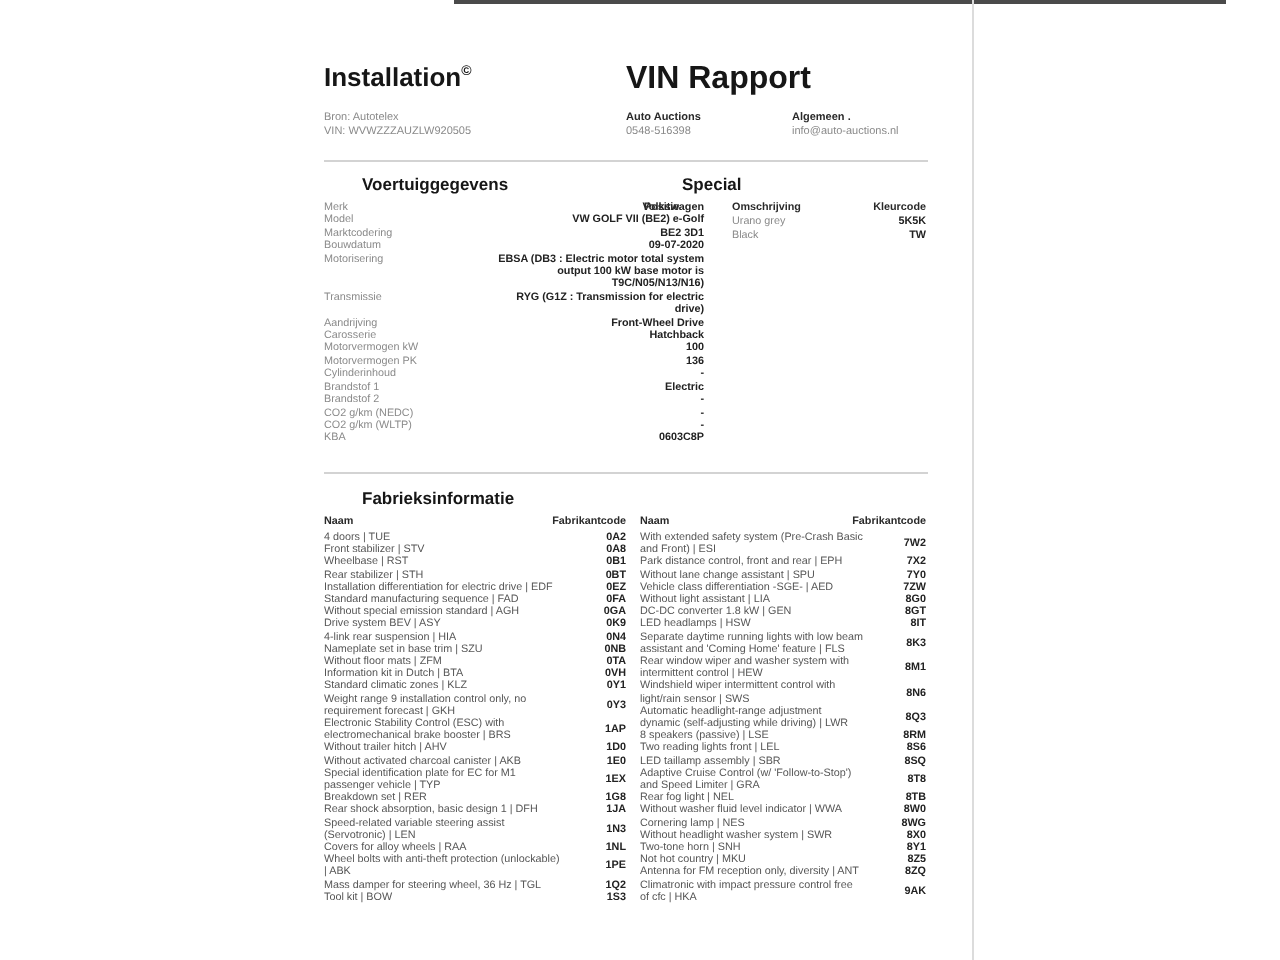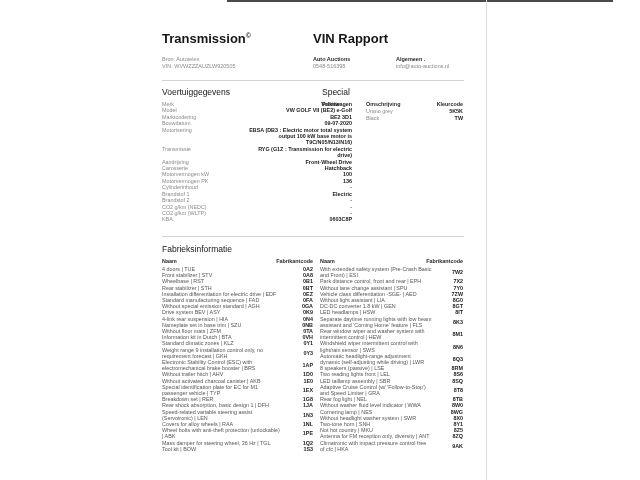--- a/index.html
+++ b/index.html
@@ -8,33 +8,33 @@
     font-family:"Liberation Sans","DejaVu Sans",sans-serif;
     background:#ffffff; color:#1f1f1f;
     position:relative; overflow:hidden;
   }
   .page { position:absolute; inset:0; background:#fff; }
   .top-strip { position:absolute; left:227px; top:0; width:386px; height:2px; background:#4a4a4a; }
   .page-edge { position:absolute; left:486px; top:0; width:1px; height:480px; background:#dcdcdc; }
 
   .brand { position:absolute; left:162px; top:31px; font-size:13px; font-weight:bold; color:#161616; }
   .brand sup { font-size:7px; }
-  .report-title { position:absolute; left:313px; top:31px; font-size:13px; font-weight:bold; color:#161616; }
+  .report-title { position:absolute; left:313px; top:31px; font-size:16px; font-weight:bold; color:#161616; }
 
   .meta { position:absolute; top:56px; font-size:5.5px; line-height:7px; color:#8a8a8a; }
   .meta-left { left:162px; }
   .meta-mid { left:313px; }
   .meta-right { left:396px; }
   .meta .strong { color:#2a2a2a; font-weight:bold; }
 
   .divider { position:absolute; left:162px; width:302px; height:1px; background:#d3d3d3; }
   .divider-1 { top:80px; }
   .divider-2 { top:236px; }
 
-  .section-title { position:absolute; font-size:8.5px; font-weight:normal; color:#161616; }
+  .section-title { position:absolute; font-size:8.5px; font-weight:bold; color:#161616;margin-left:19px; }
   .veh-title { left:162px; top:87px; }
   .kleuren-title { left:322px; top:87px; }
   .fab-title { left:162px; top:244px; }
 
   .veh-table { position:absolute; left:162px; top:101px; width:190px; }
   .veh-row { display:flex; justify-content:space-between; align-items:flex-start; font-size:5.4px; line-height:6.4px; }
   .veh-label { color:#8a8a8a; flex:0 0 auto; padding-right:6px; }
   .veh-value { font-weight:bold; color:#222; text-align:right; max-width:104px; }
 
   .kleuren-table { position:absolute; left:322px; top:101px; width:141px; font-size:5.4px; line-height:6.8px; }
@@ -54,21 +54,21 @@
   .fab-code { font-weight:bold; color:#222; text-align:right; flex:1 0 auto; }
 </style>
 </head>
 <body>
 
 <div class="page">
 
   <div class="top-strip"></div>
   <div class="page-edge"></div>
 
-  <div class="brand"><span>Transmission</span><sup>©</sup></div>
+  <div class="brand"><span>Installation</span><sup>©</sup></div>
   <div class="report-title">VIN Rapport</div>
 
   <div class="meta meta-left">
     <div>Bron: Autotelex</div>
     <div>VIN: WVWZZZAUZLW920505</div>
   </div>
   <div class="meta meta-mid">
     <div class="strong">Auto Auctions</div>
     <div>0548-516398</div>
   </div>

